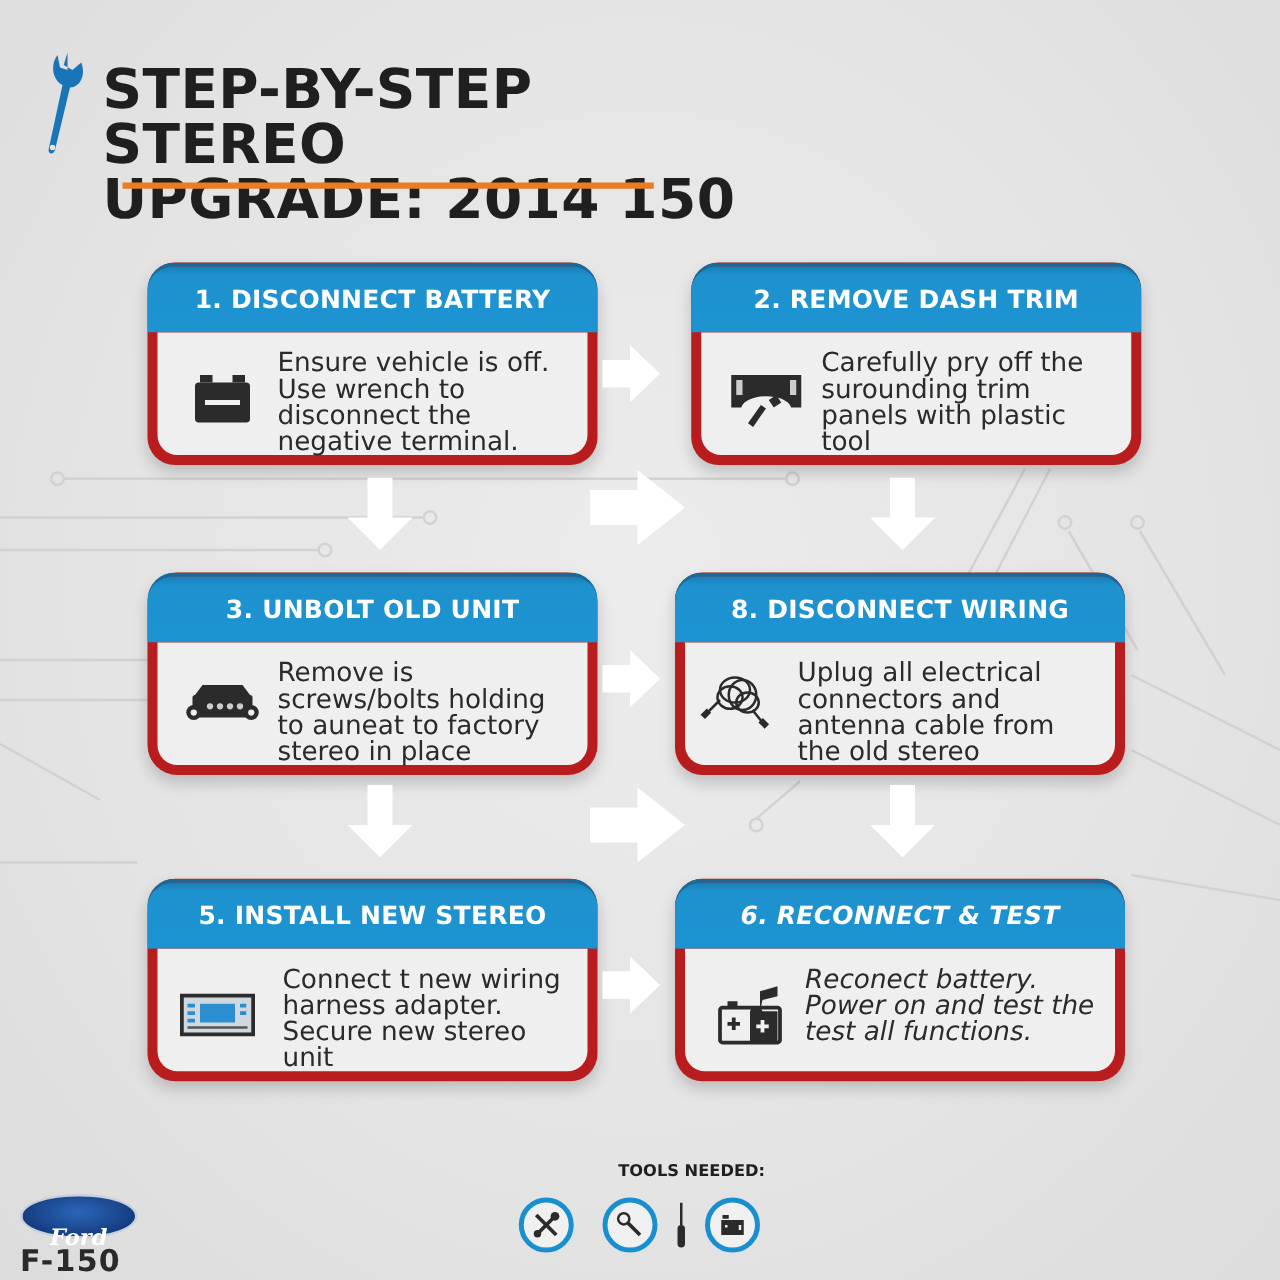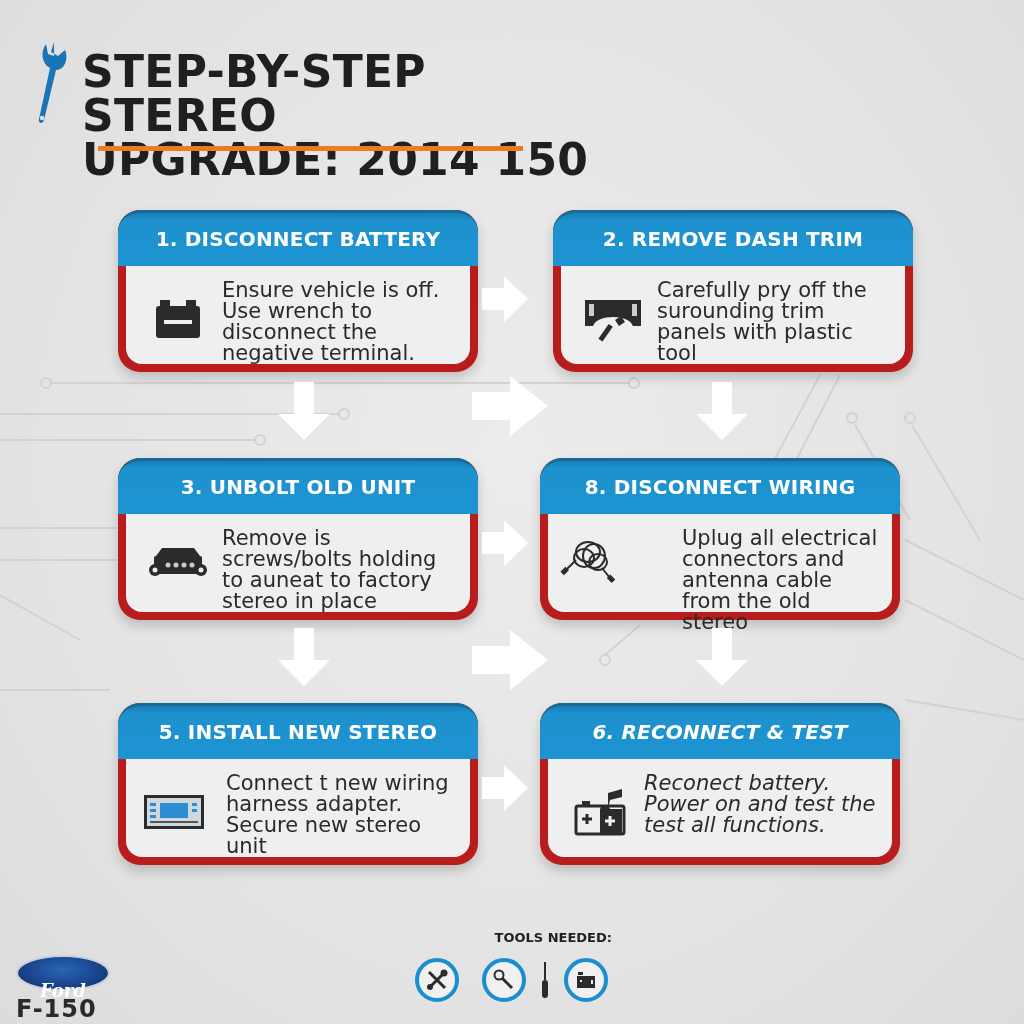--- a/index.html
+++ b/index.html
@@ -99,21 +99,21 @@
       <path d="M4 14 L60 14 L60 40 L52 40 C48 28 16 28 12 40 L4 40 Z" fill="#2b2b2b"></path>
       <rect x="8" y="18" width="5" height="12" fill="#ccc"></rect>
         <rect x="51" y="18" width="5" height="12" fill="#ccc"></rect>
       <path d="M34 34 L40 30 L44 36 L38 40 Z" fill="#2b2b2b"></path>
       <rect x="22" y="38" width="5" height="18" transform="rotate(35 25 47)" fill="#2b2b2b"></rect>
     </svg>
     <div class="card-text">Carefully pry off the surounding trim panels with plastic tool</div>
   </div>
 </div>
 
-<div class="card" style="left:118px;top:458px;">
+<div class="card" style="left:118px;top:458px;border-radius:24px;">
   <div class="card-head">
       <div class="card-title">3. UNBOLT OLD UNIT</div>
     </div>
   <div class="card-body">
     <svg class="card-icon" viewBox="0 0 64 64">
       <path d="M10 22 L16 14 L48 14 L54 22 Z" fill="#2b2b2b"></path>
       <rect x="8" y="22" width="48" height="18" rx="2" fill="#2b2b2b"></rect>
       <circle cx="22" cy="31" r="2.5" fill="#ccc"></circle>
         <circle cx="30" cy="31" r="2.5" fill="#ccc"></circle>
         <circle cx="38" cy="31" r="2.5" fill="#ccc"></circle>
@@ -137,21 +137,21 @@
         <ellipse cx="30" cy="24" rx="12" ry="10"></ellipse>
           <ellipse cx="36" cy="28" rx="11" ry="12"></ellipse>
           <ellipse cx="26" cy="30" rx="10" ry="9"></ellipse>
           <ellipse cx="40" cy="34" rx="9" ry="8"></ellipse>
         <path d="M18 32 L8 42"></path>
           <path d="M44 40 L52 50"></path>
       </g>
       <rect x="3" y="41" width="7" height="5" transform="rotate(-45 6 43)" fill="#2b2b2b"></rect>
       <rect x="50" y="48" width="7" height="5" transform="rotate(45 53 50)" fill="#2b2b2b"></rect>
     </svg>
-    <div class="card-text" style="left:90px;margin-left:44px;">Uplug all electrical connectors and antenna cable from the old stereo</div>
+    <div class="card-text" style="left:90px;">Uplug all electrical connectors and antenna cable from the old stereo</div>
   </div>
 </div>
 
 <div class="card" style="left:118px;top:703px;">
   <div class="card-head">
       <div class="card-title">5. INSTALL NEW STEREO</div>
     </div>
   <div class="card-body">
     <svg class="card-icon" viewBox="0 0 64 64" style="left:12px;width:72px;">
       <rect x="2" y="16" width="60" height="34" fill="#2b2b2b"></rect>

